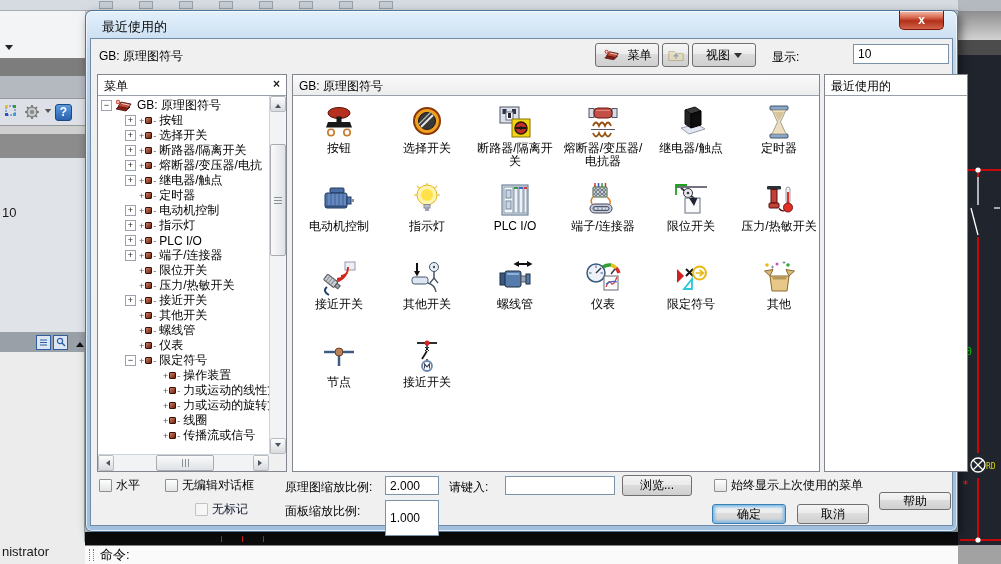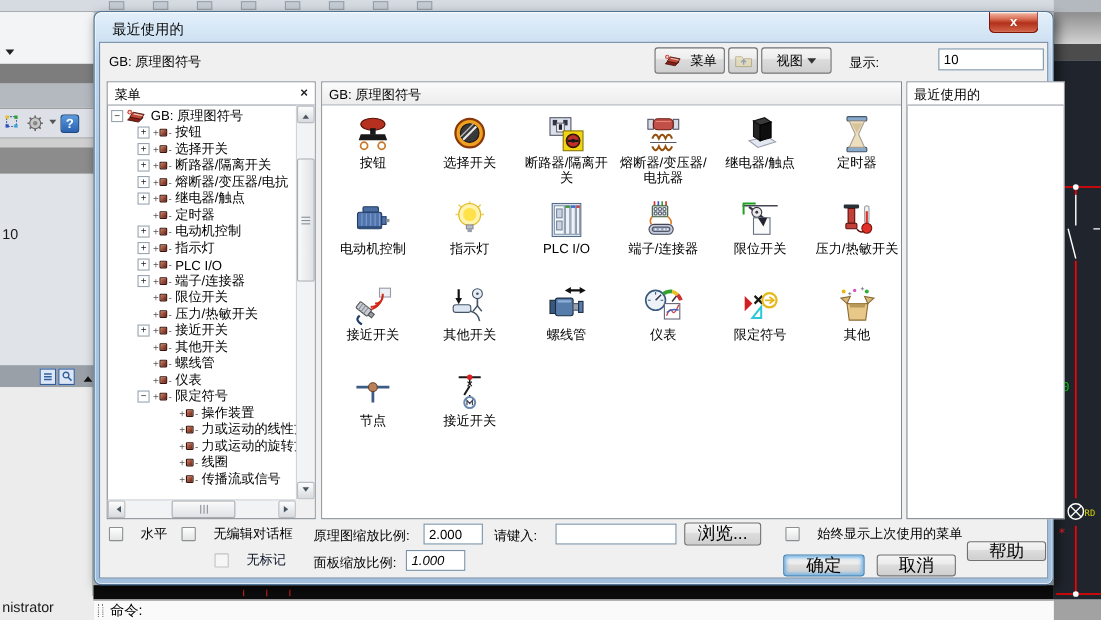--- a/index.html
+++ b/index.html
@@ -106,27 +106,27 @@
 
   
   #symbol-grid{position:absolute;left:0;top:21px;right:0;bottom:0;overflow:hidden;background:#fff;
     display:grid;grid-template-columns:repeat(6,88px);grid-auto-rows:78px;padding:4px 0 0 2px}
   .cell{display:flex;flex-direction:column;align-items:center;padding-top:3px;cursor:pointer}
   .cicon{width:38px;height:38px;display:flex;align-items:center;justify-content:center}
   .cicon svg{width:36px;height:36px}
   .clabel{margin-top:1px;width:86px;text-align:center;font-size:12px;line-height:13px}
 
   
-  .cbrow{display:flex;align-items:center;gap:16px;position:absolute}
+  .cbrow{display:flex;align-items:center;gap:4px;position:absolute}
   .cb{width:13px;height:13px;border:1px solid #8e8f8f;border-radius:1px;background:linear-gradient(#fefefe,#e2e4e6);flex:none;cursor:pointer}
   .cb.dis{border-color:#c2c2c2;background:#f6f6f6}
   .dis-label{color:#0f172a}
   .flabel{position:absolute;font-size:12px}
   .btn{border:1px solid #707070;border-radius:3px;background:linear-gradient(#f4f4f4,#ebebeb 45%,#dddddd 46%,#cfcfcf);
-    font-size:16px;display:flex;align-items:center;justify-content:center;cursor:pointer;font-family:inherit}
+    font-size:12px;display:flex;align-items:center;justify-content:center;cursor:pointer;font-family:inherit}
   .btn.default{border-color:#3c7fb1;box-shadow:inset 0 0 3px 2px #7ab8e8;border-radius:3px}
 
   
   text{font-family:"DejaVu Sans Mono","Liberation Mono",monospace}
 </style>
 </head>
 <body>
 
 <div id="bg-left" class="abs">
   <div class="tb-sliver abs"></div>
@@ -771,18 +771,18 @@
     <div class="cbrow" style="left:623px;top:438px">
       <span class="cb"></span>
       <span>始终显示上次使用的菜单</span>
     </div>
 
     <div class="cbrow" style="left:104px;top:462px">
       <span class="cb dis"></span>
       <span class="dis-label">无标记</span>
     </div>
     <div class="flabel" style="left:194px;top:464px">面板缩放比例:</div>
-    <input class="winput abs" style="left: 278px; top: 461px; width: 54px; height: 19px; font-style: italic;" value="1.000">
+    <input class="winput abs" style="left: 294px; top: 461px; width: 54px; height: 36px;" value="1.000">
     <button class="btn default abs" style="left:621px;top:465px;width:74px;height:20px">确定</button>
     <button class="btn abs" style="left:706px;top:465px;width:72px;height:20px">取消</button>
     <button class="btn abs" style="left:788px;top:453px;width:72px;height:18px">帮助</button>
   </div>
 </div>
 
 </body></html>

